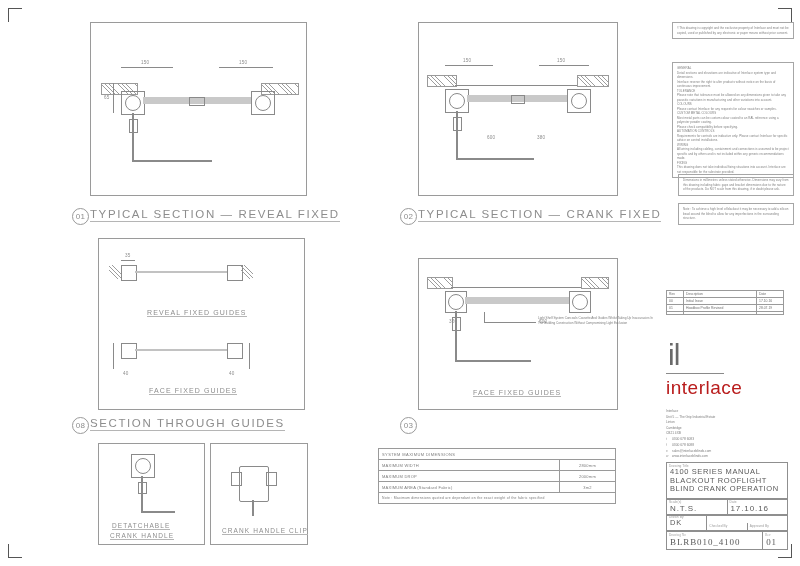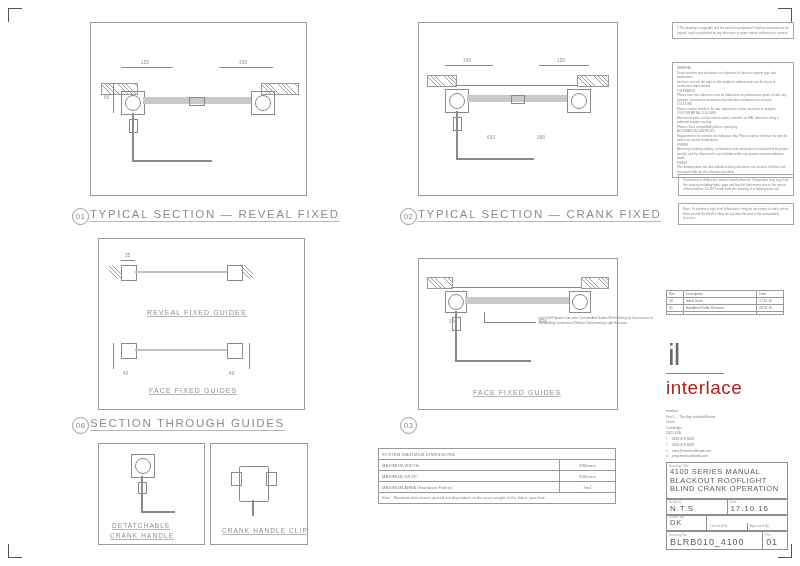--- a/index.html
+++ b/index.html
@@ -334,21 +334,21 @@
         <div class="cap">Checked By</div>
         <div class="val" style="font-size:7.5px;"></div>
       </div>
       <div class="tb-cell">
         <div class="cap">Approved By</div>
         <div class="val" style="font-size:7.5px;"></div>
       </div>
     </div>
   </div>
 
-  <div class="tb" style="left:666px;top:531px;width:120px;height:17px;">
+  <div class="tb" style="left:666px;top:531px;width:120px;height:17px;font-family:Liberation Serif, serif;">
     <div class="tb-row" style="height:100%;">
       <div class="tb-cell" style="flex:4;">
         <div class="cap">Drawing No</div>
         <div class="val" style="font-size:9px;">BLRB010_4100</div>
       </div>
       <div class="tb-cell" style="flex:1;">
         <div class="cap">Rev</div>
         <div class="val" style="font-size:9px;">01</div>
       </div>
     </div>

